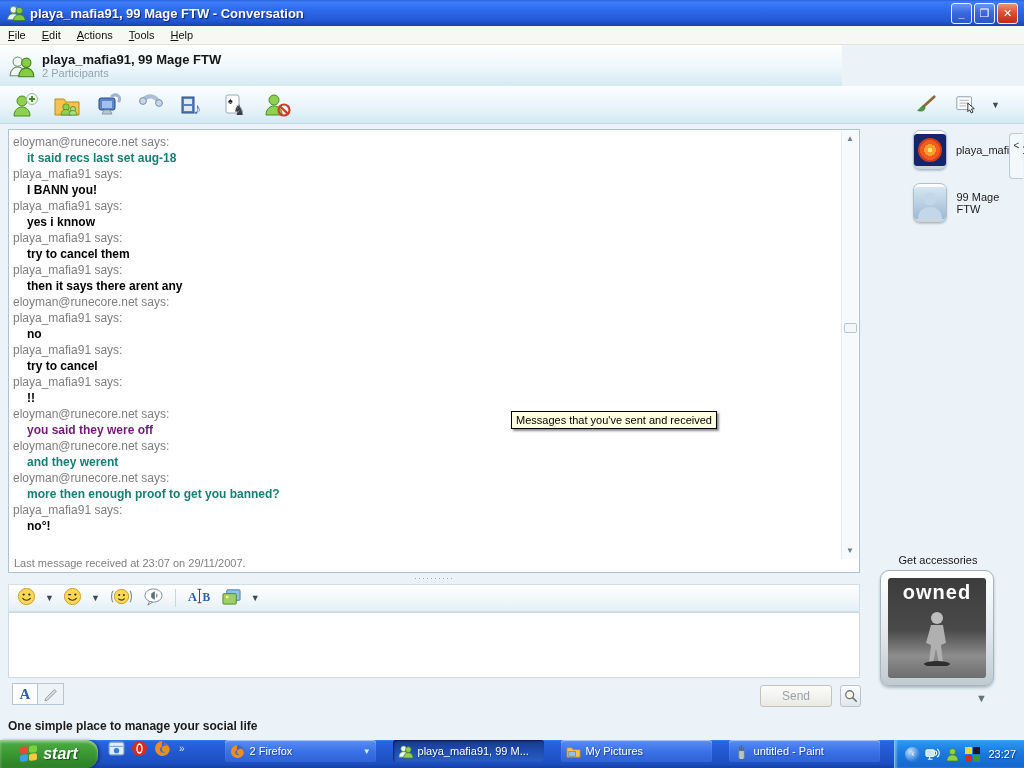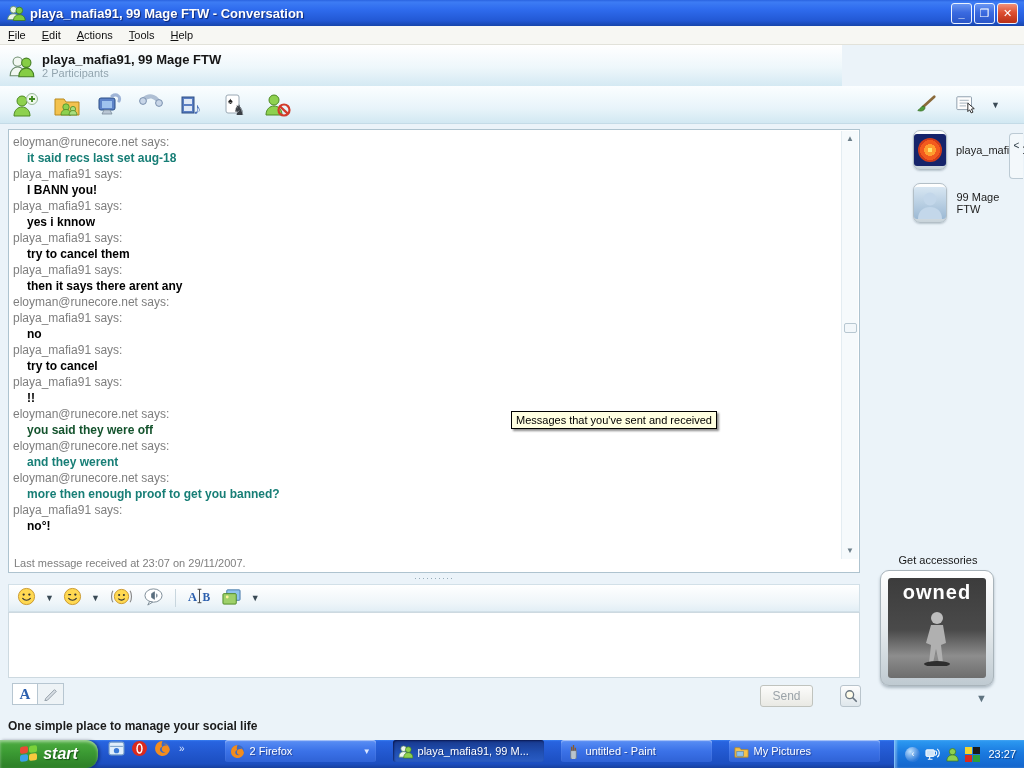--- a/index.html
+++ b/index.html
@@ -70,21 +70,21 @@
     border:1px solid #d2e0e8; display:flex; align-items:center; padding:0 8px; gap:9px; }
   .ct-divider { width:1px; height:18px; background:#c8d6de; margin:0 2px; }
   .compose-box { position:absolute; left:8px; top:612px; width:852px; height:66px;
     background:#fff; border:1px solid #cdd9e0; }
   .compose-bottom { position:absolute; left:8px; top:682px; width:852px; height:28px; }
   .mode-tabs { position:absolute; left:4px; top:1px; display:flex; }
   .mode-tab { width:26px; height:22px; border:1px solid #b7c6d1; background:#fff;
     display:flex; align-items:center; justify-content:center; }
   .mode-tab.inactive { background:#eef3f6; border-left:none; }
   .mode-tab .a-glyph { color:#2b5fae; font-weight:bold; font-size:15px; font-family:"Liberation Serif",serif; }
-  .send-btn { position:absolute; left:752px; top:3px; width:53px; height:22px;
+  .send-btn { position:absolute; left:752px; top:3px; width:72px; height:22px;
     border:1px solid #c0c3be; border-radius:3px; background:linear-gradient(180deg,#fcfcfb,#e9e9e4);
     color:#9ba3a9; font-size:12px; text-align:center; line-height:20px; }
   .search-btn { position:absolute; left:832px; top:3px; width:21px; height:22px;
     border:1px solid #b9c4cc; border-radius:3px; background:linear-gradient(180deg,#fdfdfd,#dfe7ec);
     display:flex; align-items:center; justify-content:center; }
 
   .statusbar { position:absolute; left:8px; top:719px; font-size:12px; font-weight:bold; color:#1b1b1b; }
 
   
   .sidebar { position:absolute; left:868px; top:130px; width:148px; height:580px; }
@@ -276,21 +276,21 @@
       <div class="msg-sender">playa_mafia91 says:</div>
       <div class="msg-text" style="color: rgb(0, 0, 0);">then it says there arent any</div>
       <div class="msg-sender">eloyman@runecore.net says:</div>
       <div class="msg-sender">playa_mafia91 says:</div>
       <div class="msg-text" style="color: rgb(0, 0, 0);">no</div>
       <div class="msg-sender">playa_mafia91 says:</div>
       <div class="msg-text" style="color: rgb(0, 0, 0);">try to cancel</div>
       <div class="msg-sender">playa_mafia91 says:</div>
       <div class="msg-text" style="color: rgb(0, 0, 0);">!!</div>
       <div class="msg-sender">eloyman@runecore.net says:</div>
-      <div class="msg-text" style="color: #14532d;">you said they were off</div>
+      <div class="msg-text" style="color: #701a75;">you said they were off</div>
       <div class="msg-sender">eloyman@runecore.net says:</div>
       <div class="msg-text" style="color: rgb(23, 126, 118);">and they werent</div>
       <div class="msg-sender">eloyman@runecore.net says:</div>
       <div class="msg-text" style="color: rgb(23, 126, 118);">more then enough proof to get you banned?</div>
       <div class="msg-sender">playa_mafia91 says:</div>
       <div class="msg-text" style="color: rgb(0, 0, 0);">no°!</div>
     </div>
   <div class="chat-status">Last message received at 23:07 on 29/11/2007.</div>
   <div class="chat-scrollbar">
     <div class="sb-arrow sb-up">▲</div>
@@ -456,31 +456,31 @@
         <svg class="t-icon" viewBox="0 0 16 16">
           <circle cx="6" cy="5" r="3" fill="#eef6ee" stroke="#5a8a5a" stroke-width=".7"></circle>
           <path d="M1 14c0-4 2.3-5.8 5-5.8s5 1.8 5 5.8z" fill="#eef6ee" stroke="#5a8a5a" stroke-width=".7"></path>
           <circle cx="11" cy="6" r="3" fill="#8ed14f" stroke="#3f7a1f" stroke-width=".7"></circle>
           <path d="M6 15c0-4 2.3-5.8 5-5.8s5 1.8 5 5.8z" fill="#8ed14f" stroke="#3f7a1f" stroke-width=".7"></path>
         </svg>
         <span class="t-label">playa_mafia91, 99 M...</span>
       </div>
       <div class="task-btn">
         <svg class="t-icon" viewBox="0 0 16 16">
+          <path d="M1 4h5l1.5 2H15v8H1z" fill="#f3c24f" stroke="#b98a1e" stroke-width=".8"></path>
+          <rect x="3" y="8" width="7" height="5" fill="#8fc3ee" stroke="#4a7aa8" stroke-width=".6"></rect>
+        </svg>
+        <span class="t-label">My Pictures</span>
+      </div>
+      <div class="task-btn">
+        <svg class="t-icon" viewBox="0 0 16 16">
           <path d="M5 7h6v7a3 3 0 01-6 0z" fill="#b9c4cc" stroke="#6a7682" stroke-width=".8"></path>
           <path d="M6 7V3M8 7V1M10 7V4" stroke="#8a5a2a" stroke-width="1.4"></path>
         </svg>
         <span class="t-label">untitled - Paint</span>
-      </div>
-      <div class="task-btn">
-        <svg class="t-icon" viewBox="0 0 16 16">
-          <path d="M1 4h5l1.5 2H15v8H1z" fill="#f3c24f" stroke="#b98a1e" stroke-width=".8"></path>
-          <rect x="3" y="8" width="7" height="5" fill="#8fc3ee" stroke="#4a7aa8" stroke-width=".6"></rect>
-        </svg>
-        <span class="t-label">My Pictures</span>
       </div>
     </div>
   <div class="tray">
     <div class="tray-chevron">‹</div>
     <svg class="tray-icon" viewBox="0 0 16 16">
       <rect x="1" y="3" width="9" height="7" rx="1" fill="#cfe4f8" stroke="#fff" stroke-width="1"></rect>
       <path d="M3 13h5M5 10v3" stroke="#fff" stroke-width="1.2"></path>
       <path d="M11 4c2 1 2 4 0 5M13 2c3 2 3 7 0 9" fill="none" stroke="#fff" stroke-width="1.2"></path>
     </svg>
     <svg class="tray-icon" viewBox="0 0 16 16">

